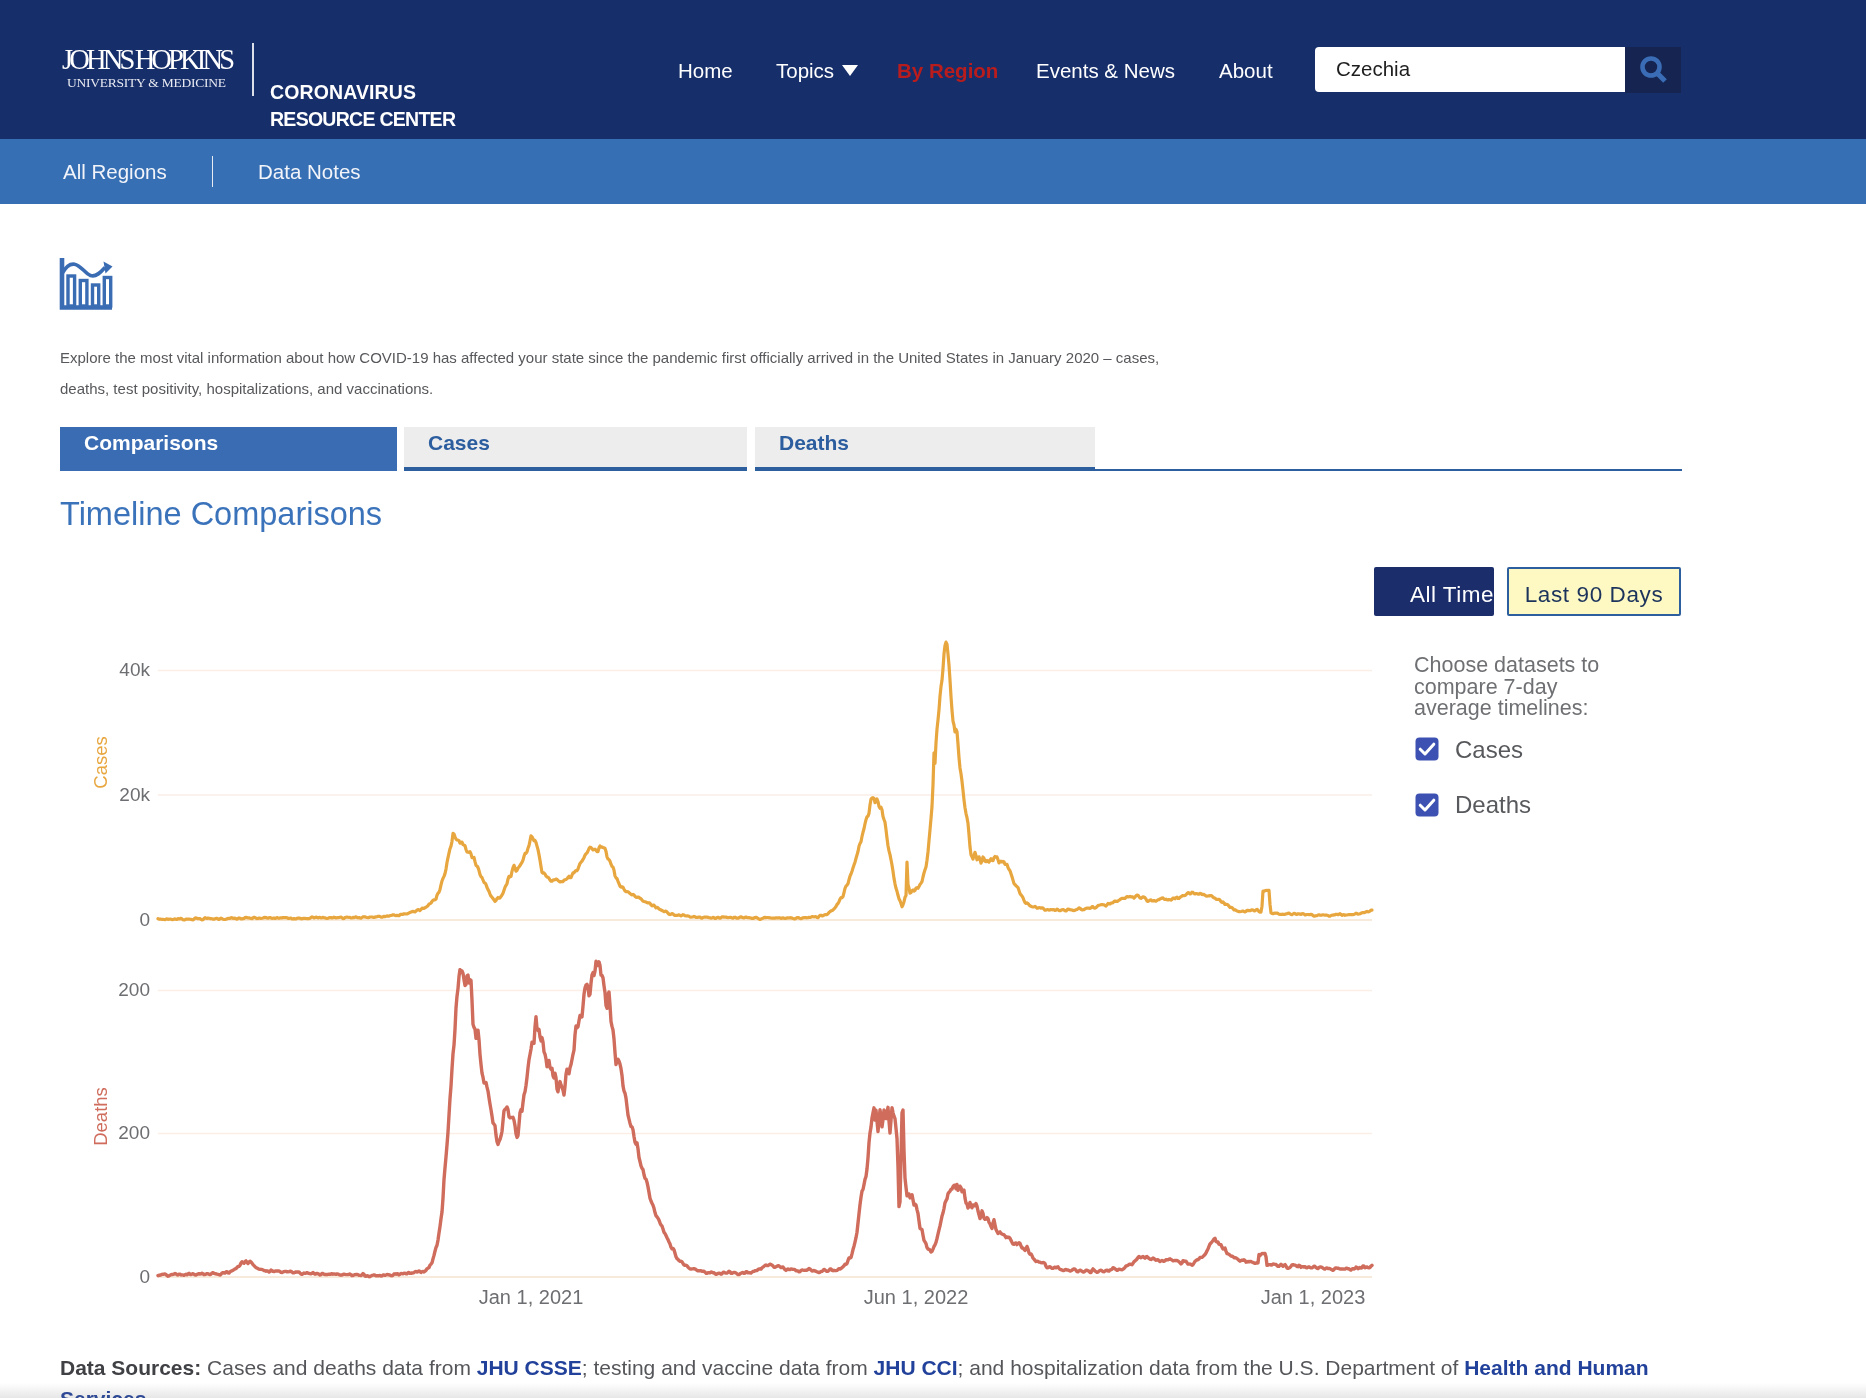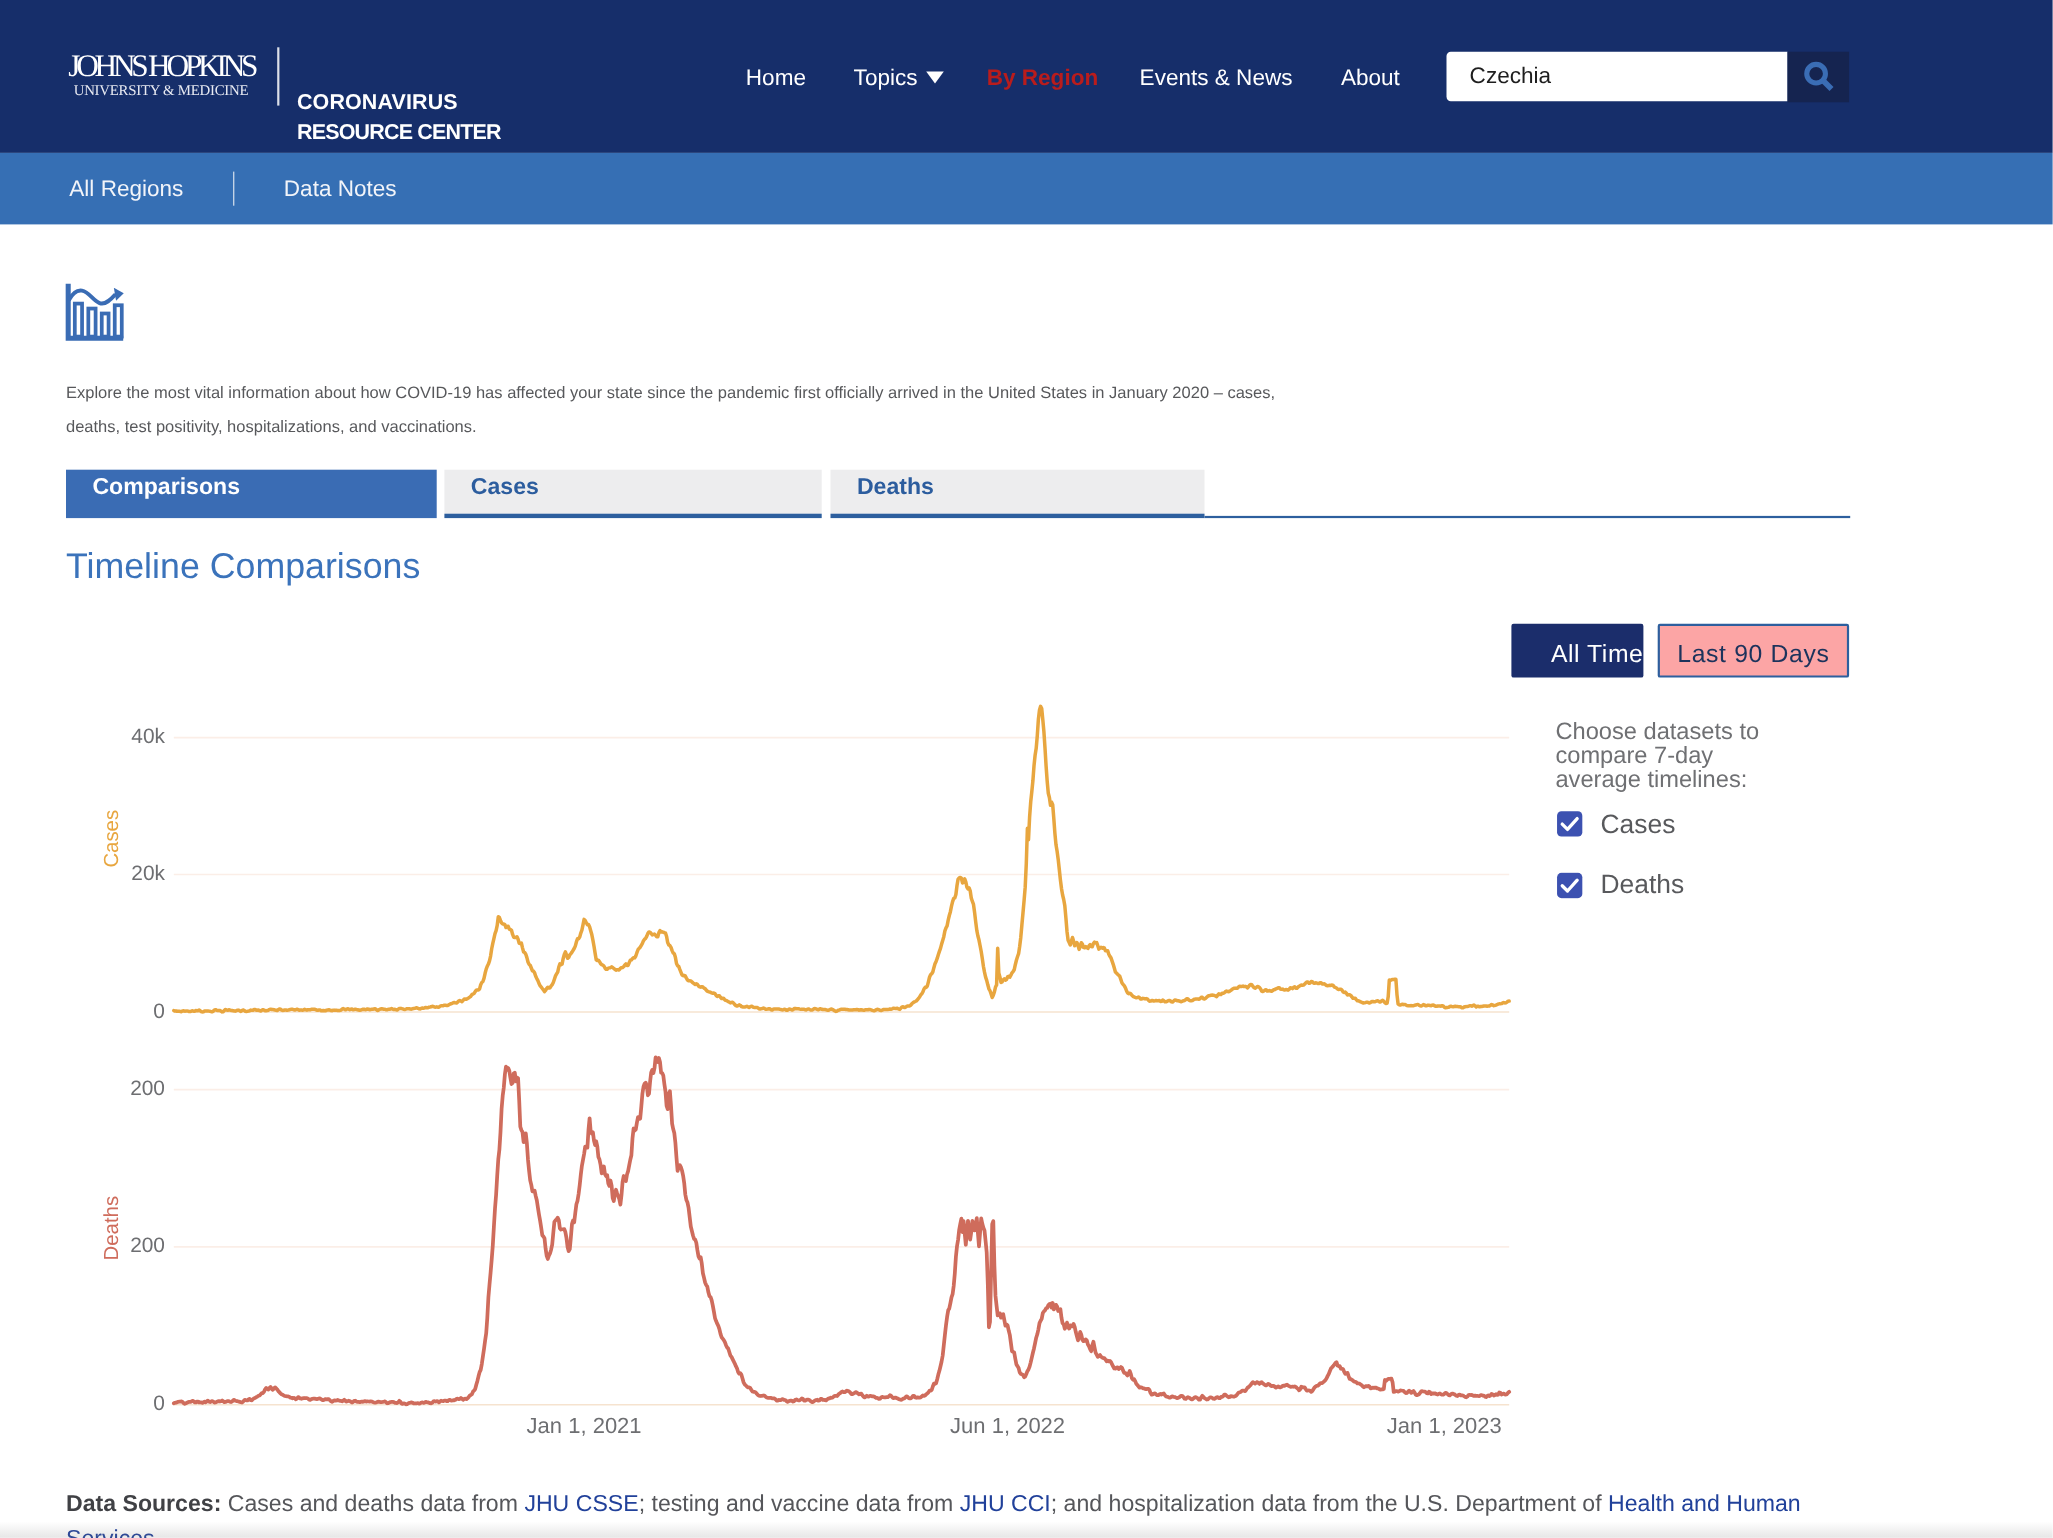--- a/index.html
+++ b/index.html
@@ -1,18 +1,18 @@
 <!DOCTYPE html>
 <html><head><meta charset="utf-8">
 <style>
 * { margin:0; padding:0; box-sizing:border-box; }
 html,body { width:1866px; height:1398px; background:#fff; overflow:hidden;
   font-family:"Liberation Sans", sans-serif; }
 .abs { position:absolute; }
-a { text-decoration:none; }
+a { text-decoration:none;font-weight:bold; }
 </style></head>
 <body>
 <div class="abs" style="left:0;top:0;width:1866px;height:1398px;">
 
 <div class="abs" style="left:0;top:0;width:1866px;height:139px;background:#162e6a;"></div>
 <div class="abs" style="left:62px;top:45px;width:178px;height:30px;">
  <svg width="178" height="30">
         <text x="0" y="24" textLength="173" font-family="Liberation Serif, serif" font-size="28.5" fill="#ffffff">JOHNS HOPKINS</text>
       </svg>
 </div>
@@ -72,21 +72,21 @@
 <div class="abs" style="left:404px;top:467px;width:343px;height:4px;background:#2d5f9e;"></div>
 <div class="abs" style="left:428px;top:431px;color:#2c5d9e;font-size:21px;font-weight:700;">Cases</div>
 <div class="abs" style="left:755px;top:427px;width:340px;height:40px;background:#ededee;"></div>
 <div class="abs" style="left:755px;top:467px;width:340px;height:4px;background:#2d5f9e;"></div>
 <div class="abs" style="left:779px;top:431px;color:#2c5d9e;font-size:21px;font-weight:700;">Deaths</div>
 <div class="abs" style="left:1095px;top:469px;width:587px;height:2px;background:#2d5f9e;"></div>
 
 <div class="abs" style="left:60px;top:496px;color:#3b73bb;font-size:32.5px;">Timeline Comparisons</div>
 
 <div class="abs" style="left:1374px;top:567px;width:120px;height:49px;background:#1b2d6b;border-radius:2px;color:#fff;font-size:22.5px;letter-spacing:0.5px;text-align:right;line-height:56px;">All Time</div>
-<div class="abs" style="left:1507px;top:567px;width:174px;height:49px;background:#fca5a5;border:2px solid #2d5f9e;border-radius:2px;color:#1c335c;font-size:22.5px;letter-spacing:0.6px;text-align:center;line-height:52px;">Last 90 Days</div>
+<div class="abs" style="left:1507px;top:567px;width:174px;height:49px;background:#fef9c3;border:2px solid #2d5f9e;border-radius:2px;color:#1c335c;font-size:22.5px;letter-spacing:0.6px;text-align:center;line-height:52px;">Last 90 Days</div>
 
 <svg class="abs" style="left:0;top:0;" width="1866" height="1398" viewBox="0 0 1866 1398">
   <g stroke="#fbeee7" stroke-width="1.5">
     <line x1="158" y1="670.5" x2="1372" y2="670.5"></line>
     <line x1="158" y1="795" x2="1372" y2="795"></line>
     <line x1="158" y1="990.5" x2="1372" y2="990.5"></line>
     <line x1="158" y1="1133.5" x2="1372" y2="1133.5"></line>
   </g>
   <g stroke="#f6e3cf" stroke-width="1.5">
     <line x1="158" y1="920" x2="1372" y2="920"></line>

